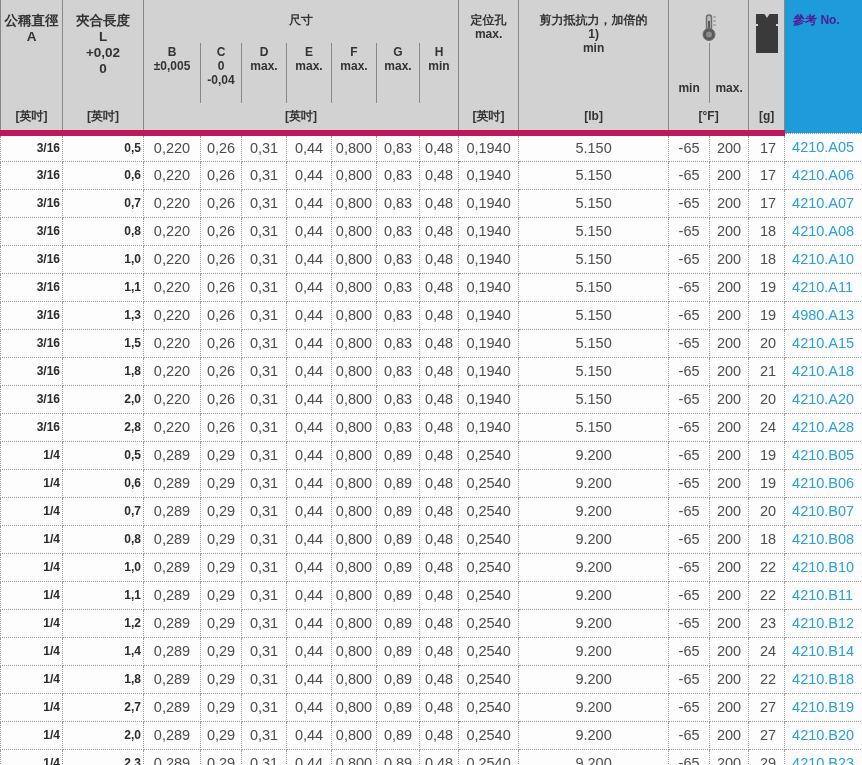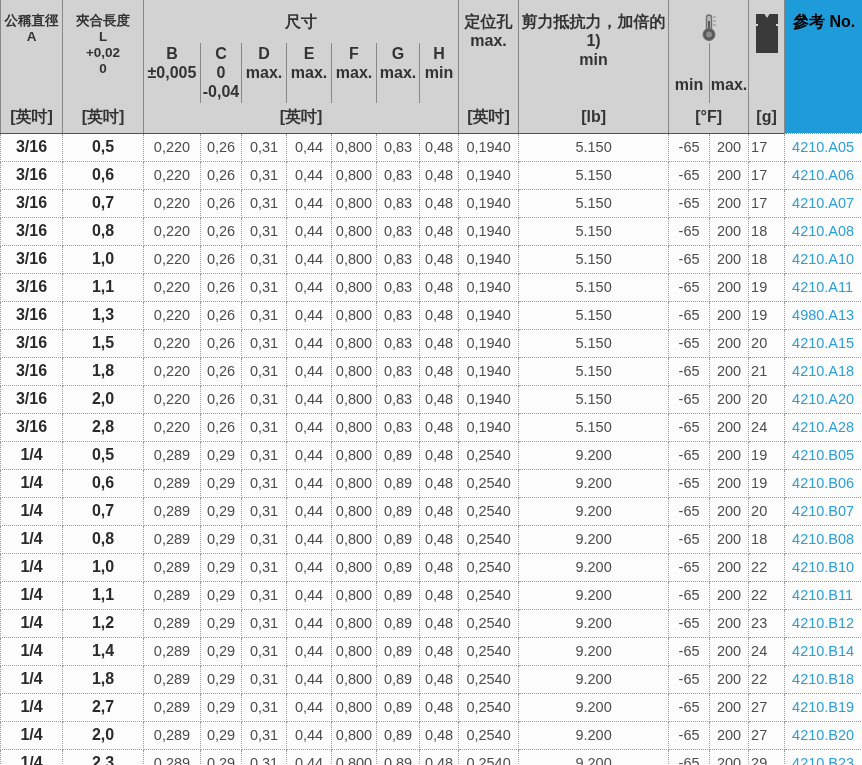--- a/index.html
+++ b/index.html
@@ -11,59 +11,59 @@
   table {
     width: 862px;
     border-collapse: collapse;
     table-layout: fixed;
   }
   
   thead th {
     background: var(--header-bg, #d2d2d2);
     color: #333333;
     font-weight: bold;
-    font-size: 16px;
+    font-size: 12px;
     line-height: 1.18;
     border-left: 1px solid #888888;
     border-right: 1px solid #888888;
     border-top: none;
     border-bottom: none;
     white-space: pre-line;
     text-align: center;
     vertical-align: top;
     overflow: visible;
   }
   tr.hr1 th { height: 28px; padding-top: 13px; }
   tr.hr2 th { height: 60px; padding-top: 2px; }
-  tr.hr3 th { height: 30px; padding-top: 0; vertical-align: middle; border-bottom: 1px solid #be185d; }
+  tr.hr3 th { height: 30px; padding-top: 0; vertical-align: middle; border-bottom: 6px solid #be185d; }
   th.th-a, th.th-l { font-size: 13.5px; }
   th.th-thermo { padding-top: 2px; vertical-align: top; line-height: 0; }
   th.sub-min, th.sub-max { vertical-align: bottom; padding-bottom: 8px; }
   th.th-weight { padding-top: 2px; line-height: 0; }
   th.th-ref {
     background: var(--accent, #1e9cd9);
-    color: #000000;
+    color: #4c1d95;
     text-align: left;
     padding: 6px 0 0 8px;
     border-right: none;
   }
   
   tbody td {
     height: 28px;
     border: 1px dotted #9b9b9b;
     font-size: 14.5px;
     color: #4d4d4d;
     text-align: center;
     background: #fdfdfd;
     padding: 0 2px;
     white-space: nowrap;
     overflow: hidden;
   }
-  tbody td.c0, tbody td.c1 { font-weight: bold; color: #2b2b2b; font-size: 16px; }
-  tbody td.c13 { text-align: left; padding-right: 8px; margin-top: 32px; }
+  tbody td.c0, tbody td.c1 { font-weight: bold; color: #2b2b2b; font-size: 12px; text-align: right; }
+  tbody td.c13 { text-align: right; padding-right: 8px; margin-top: 32px; }
   tbody td.c14 { text-align: left; padding-left: 7px; margin-left: 18px; }
   a.ref-link { color: var(--link, #2b9fd9); text-decoration: none; }
   .ico { display: inline-block; line-height: 0; }
 </style>
 </head>
 <body>
 
 <table>
   <colgroup>
     <col style="width:62px">

